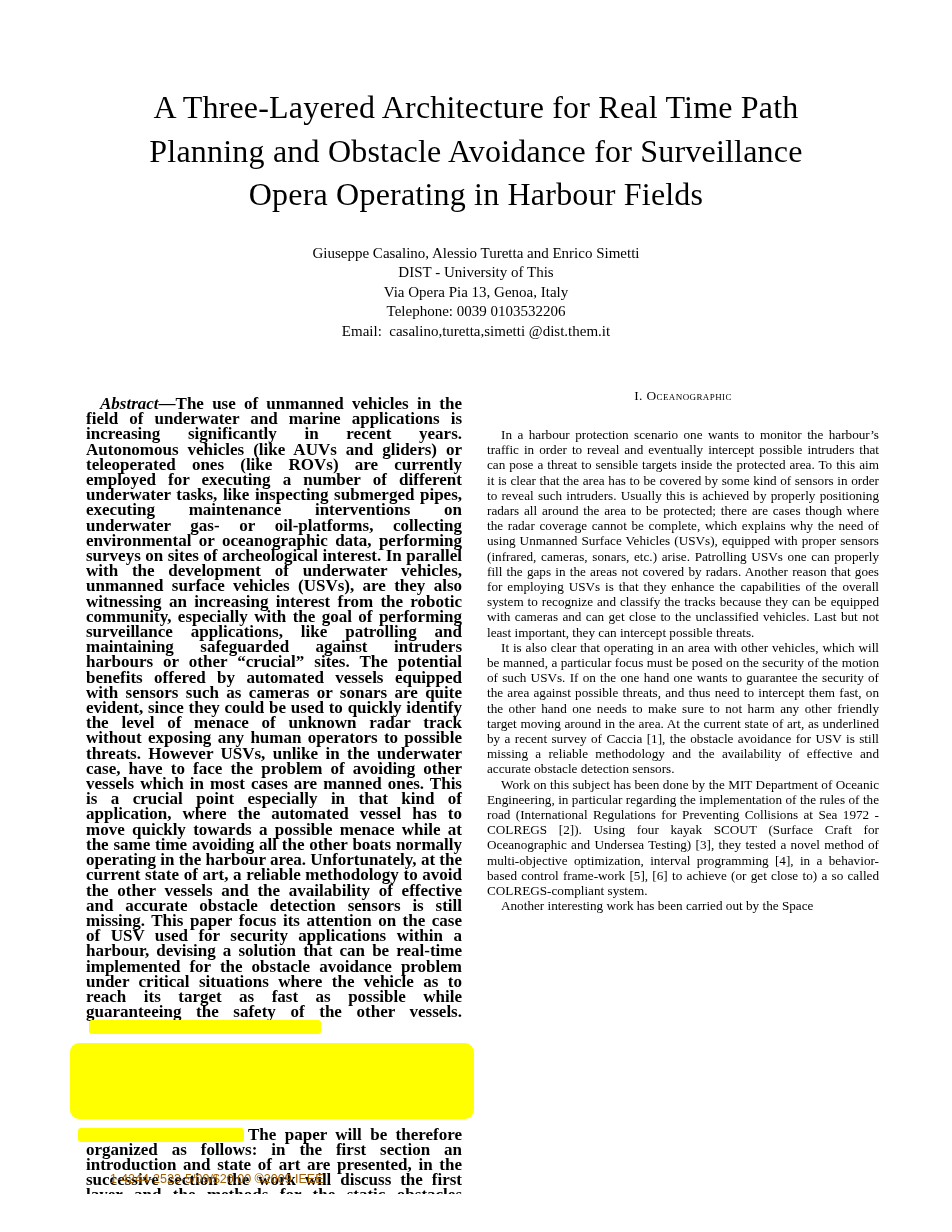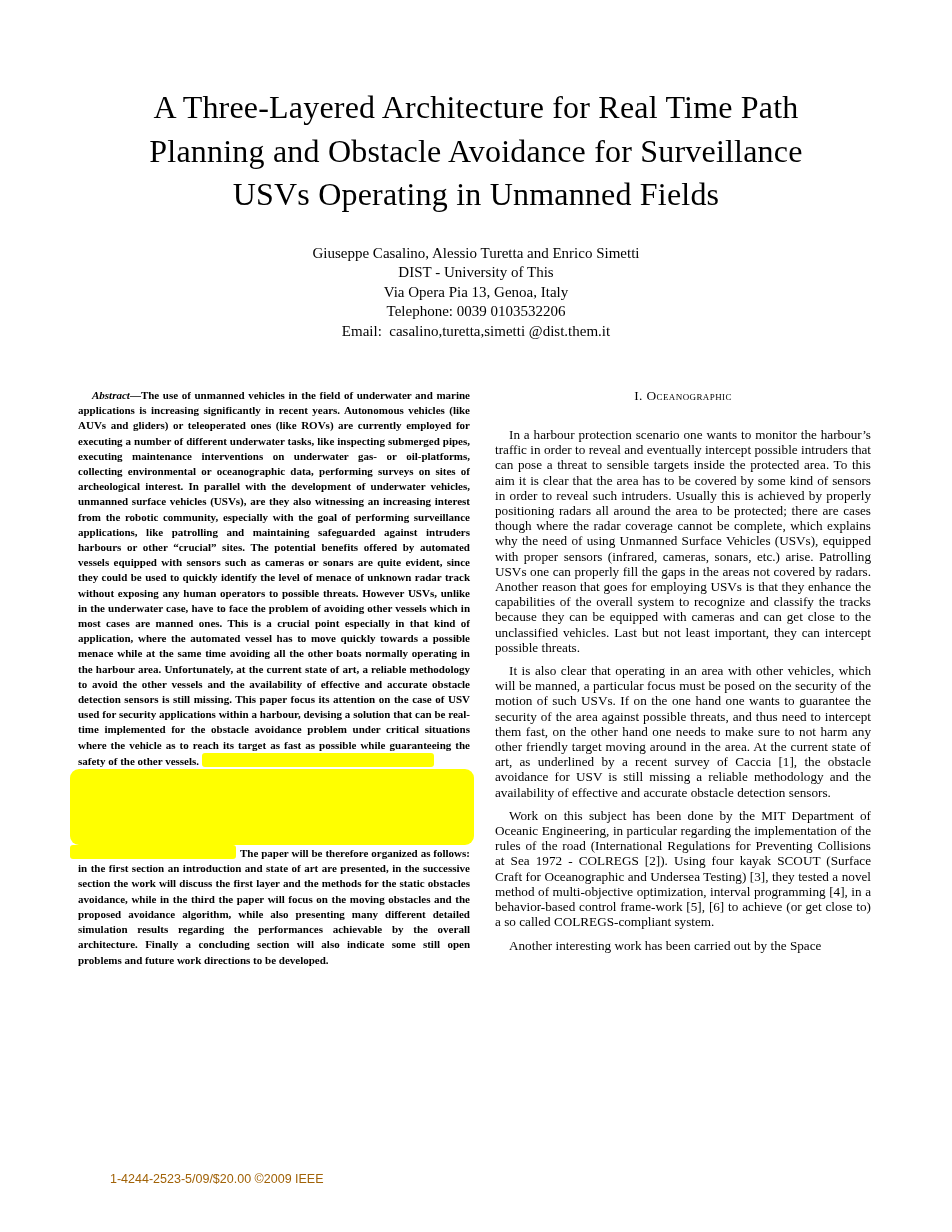--- a/index.html
+++ b/index.html
@@ -32,39 +32,39 @@
   .columns {
     position: absolute;
     top: 388px;
     left: 78px;
     width: 801px;
     display: flex;
     gap: 17px;
   }
   .col { width: 392px; }
   .abstract {
-    margin: 0;
-    font-size: 11px;
+    margin: 8px;
+    font-size: 17px;
     font-weight: bold;
     line-height: 15.2px;
     text-align: justify;
     text-indent: 14px;
   }
   .abstract-label { font-style: italic; }
   .abstract-cont { text-indent: 0; }
   .sechead {
     margin: 0 0 23px 0;
     font-size: 13.4px;
     font-weight: 400;
     text-align: center;
     font-variant: small-caps;
     letter-spacing: 0.4px;
   }
   .body-par {
-    margin: 8px;
+    margin: 0;
     font-size: 13.2px;
     line-height: 15.2px;
     text-align: justify;
     text-indent: 14px;
   }
   .hl { background: #ffff00; }
   .hl-tail {
     display: inline-block;
     width: 232px;
     max-width: 100%;
@@ -97,21 +97,21 @@
   }
 </style>
 </head>
 <body>
 
 <div class="sheet">
 
   <h1 class="title">
     <span class="tline">A Three-Layered Architecture for Real Time Path</span>
     <span class="tline">Planning and Obstacle Avoidance for Surveillance</span>
-    <span class="tline">USVs Operating in Unmanned Fields</span>
+    <span class="tline">Opera Operating in Harbour Fields</span>
   </h1>
 
   <div class="authors">
     <div>Giuseppe Casalino, Alessio Turetta and Enrico Simetti</div>
     <div>DIST - University of This</div>
     <div>Via Opera Pia 13, Genoa, Italy</div>
     <div>Telephone: 0039 0103532206</div>
     <div class="email-line">Email:  casalino,turetta,simetti @dist.them.it</div>
   </div>
 

